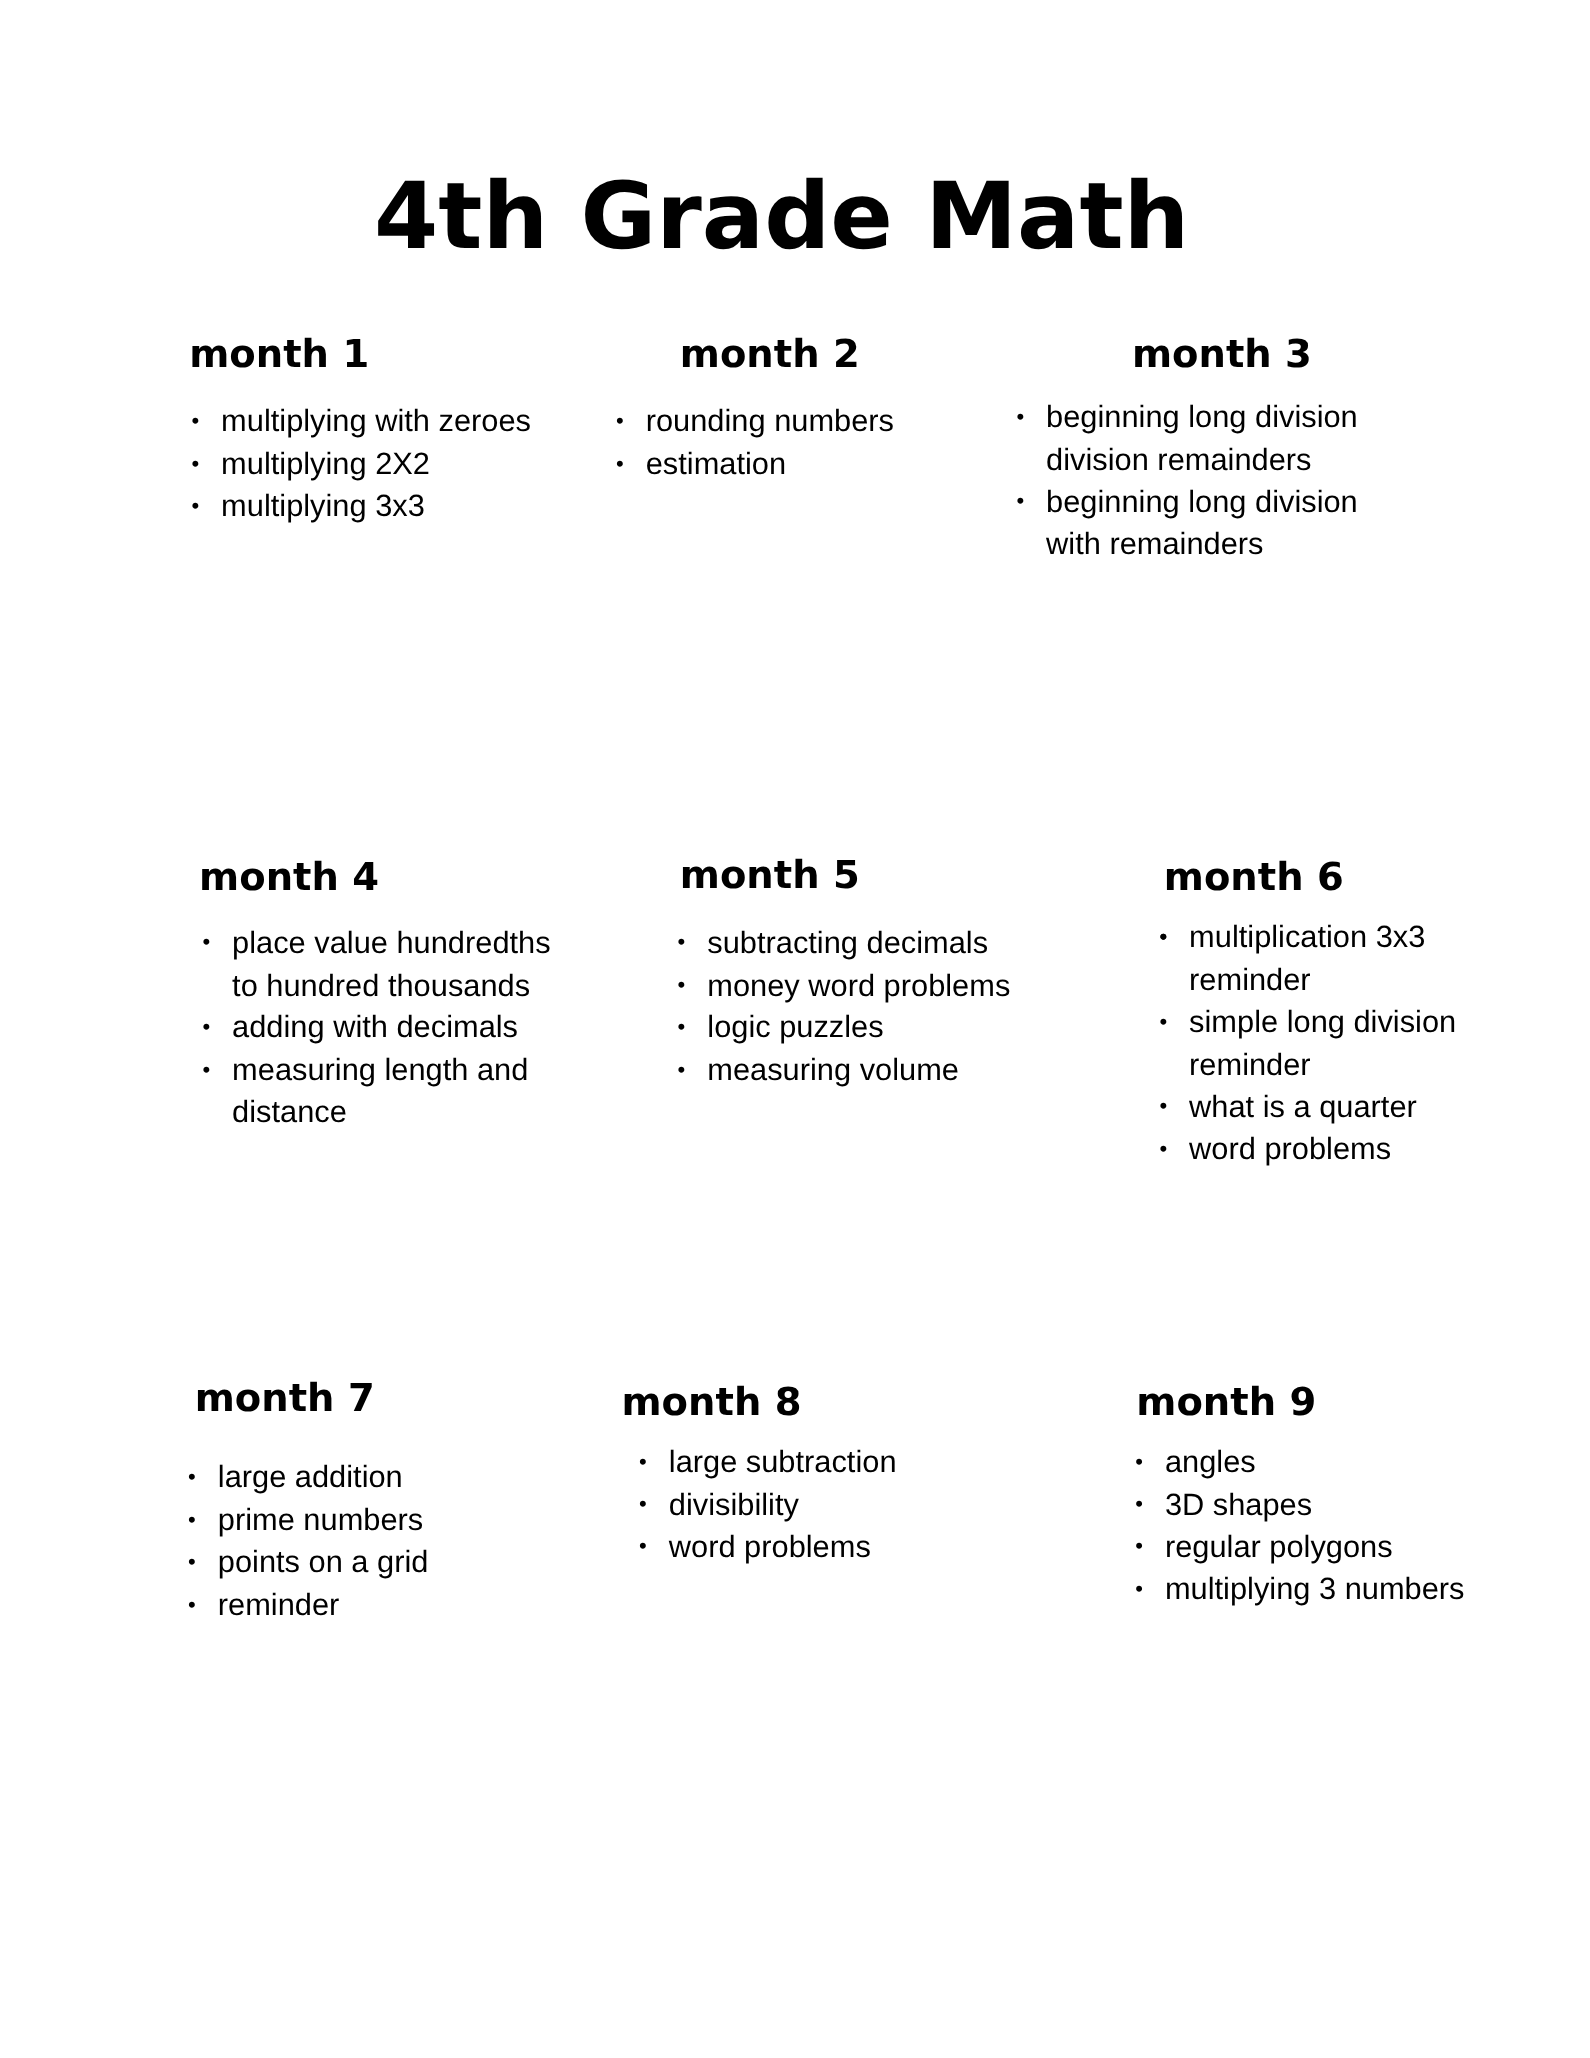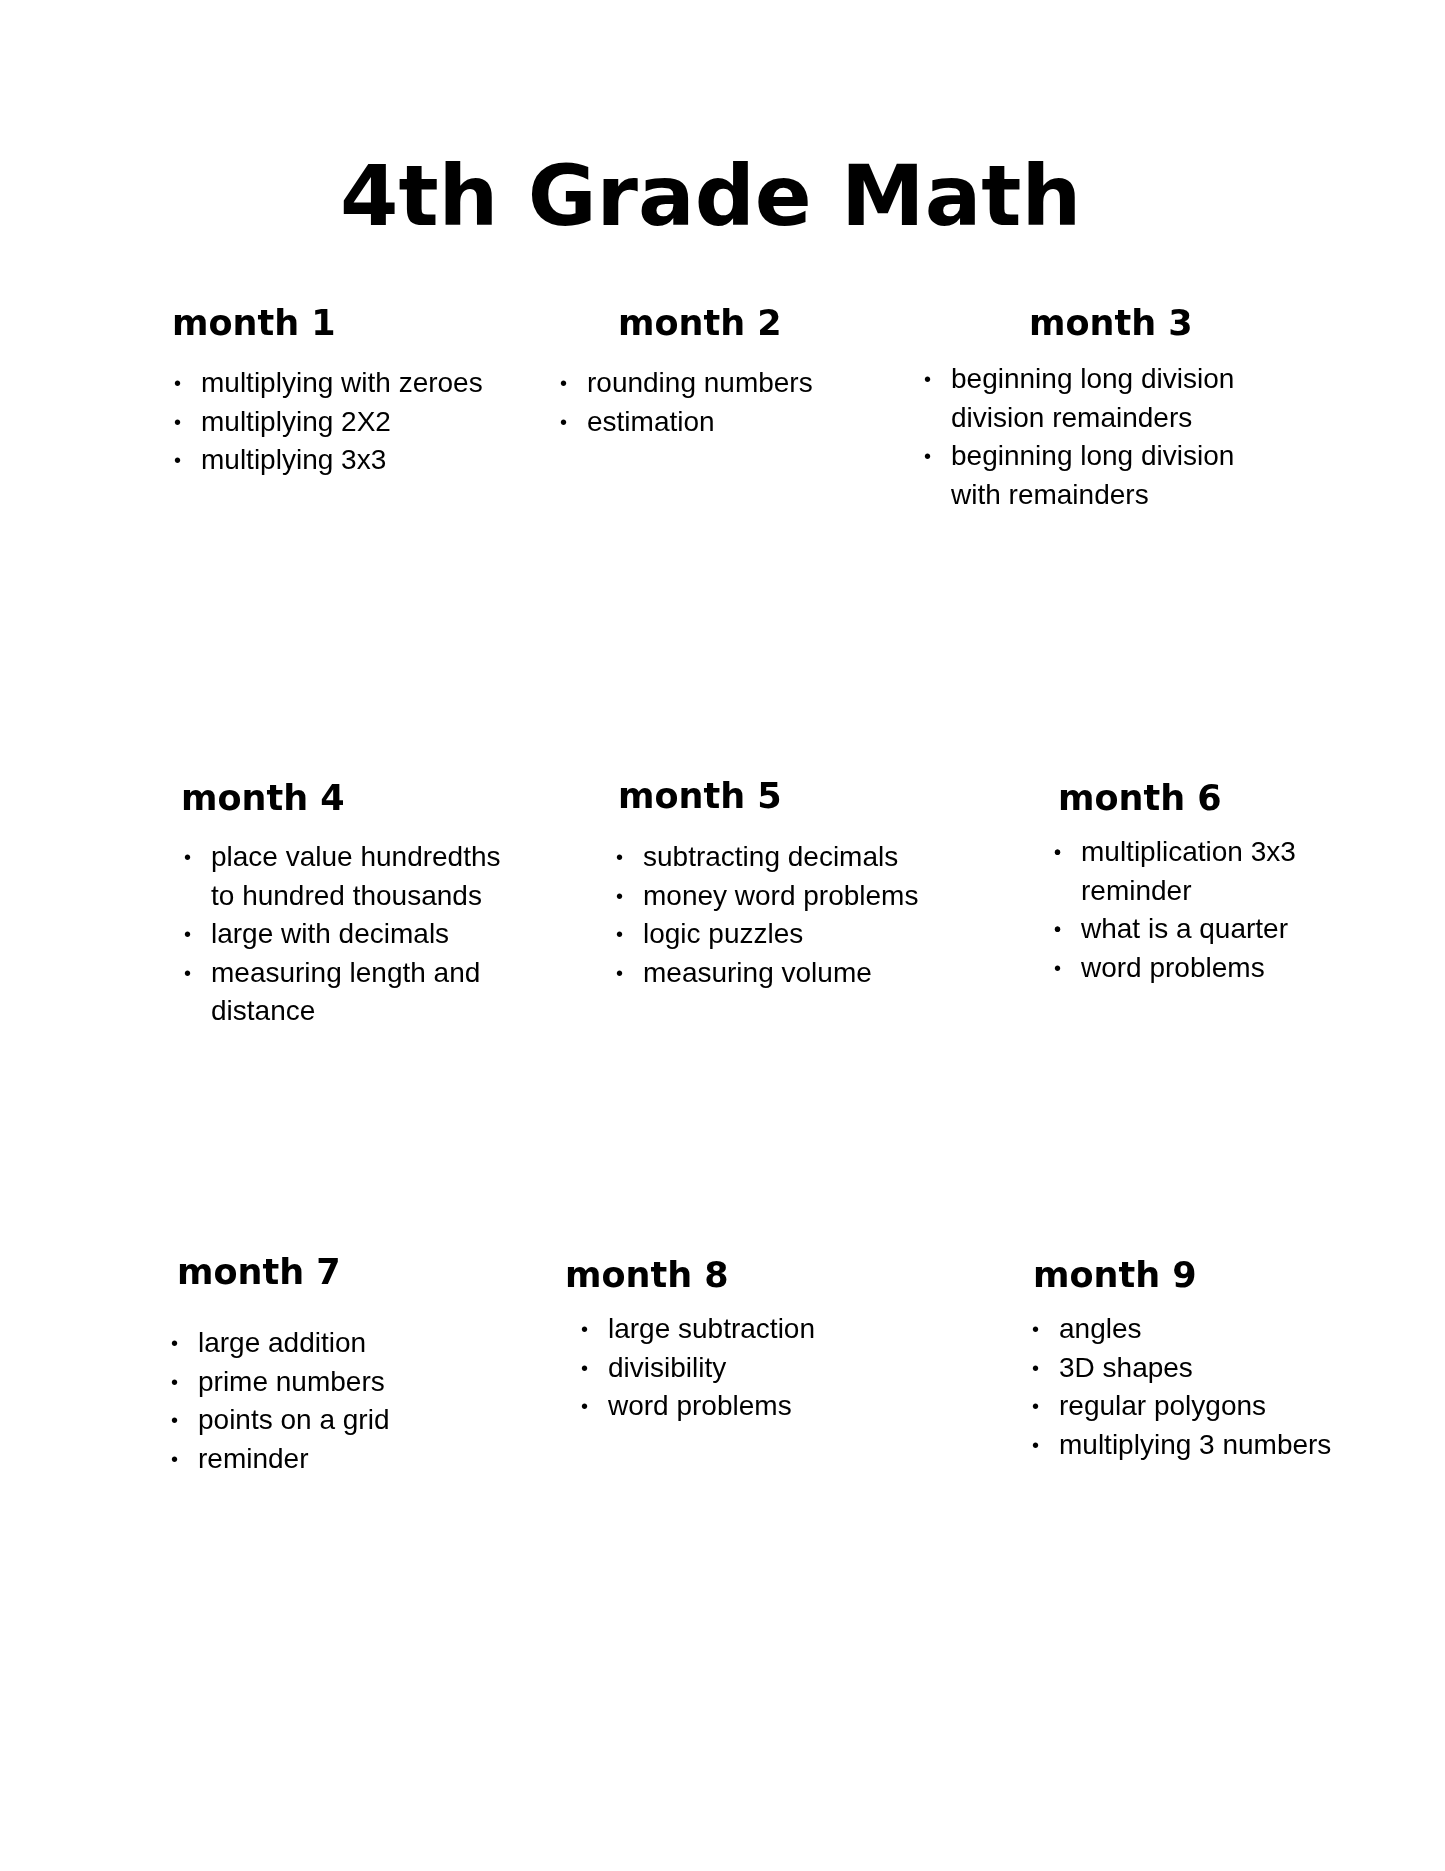--- a/index.html
+++ b/index.html
@@ -86,41 +86,41 @@
   <ul class="topic-list" style="left:951px; top:360px; width:300px;">
     <li><span class="bullet">•</span><span>beginning long division division remainders</span></li>
     <li><span class="bullet">•</span><span>beginning long division with remainders</span></li>
   </ul>
 </section>
 
 <section>
   <h2 class="month-heading" style="left:180px; top:775px;">month 4</h2>
   <ul class="topic-list" style="left:211px; top:838px; width:315px;">
     <li><span class="bullet">•</span><span>place value hundredths to hundred thousands</span></li>
-    <li><span class="bullet">•</span><span>large with decimals</span></li>
+    <li><span class="bullet">•</span><span>adding with decimals</span></li>
     <li><span class="bullet">•</span><span>measuring length and distance</span></li>
   </ul>
 </section>
 
 <section>
   <h2 class="month-heading" style="left:617px; top:773px;">month 5</h2>
   <ul class="topic-list" style="left:643px; top:838px; width:340px;">
     <li><span class="bullet">•</span><span>subtracting decimals</span></li>
     <li><span class="bullet">•</span><span>money word problems</span></li>
     <li><span class="bullet">•</span><span>logic puzzles</span></li>
     <li><span class="bullet">•</span><span>measuring volume</span></li>
   </ul>
 </section>
 
 <section>
   <h2 class="month-heading" style="left:1057px; top:775px;">month 6</h2>
   <ul class="topic-list" style="left:1081px; top:833px; width:275px;">
     <li><span class="bullet">•</span></li>
     <li><span class="bullet">•</span><span>multiplication 3x3 reminder</span></li>
-    <li><span class="bullet">•</span></li>
+    <li><span class="bullet">•</span><span>simple long division reminder</span></li>
     <li><span class="bullet">•</span><span>what is a quarter</span></li>
     <li><span class="bullet">•</span><span>word problems</span></li>
   </ul>
 </section>
 
 <section>
   <h2 class="month-heading" style="left:176px; top:1249px;">month 7</h2>
   <ul class="topic-list" style="left:198px; top:1324px; width:320px;">
     <li><span class="bullet">•</span><span>large addition</span></li>
     <li><span class="bullet">•</span><span>prime numbers</span></li>

